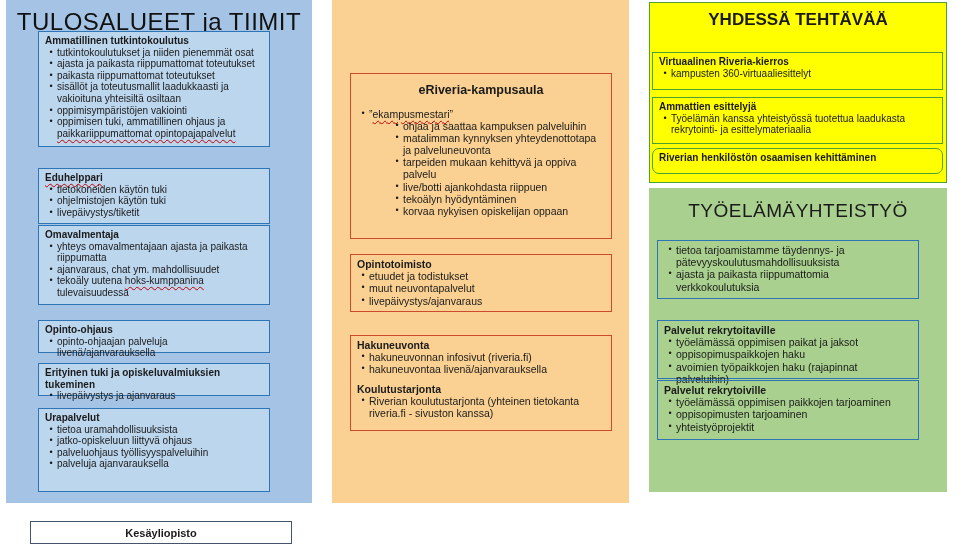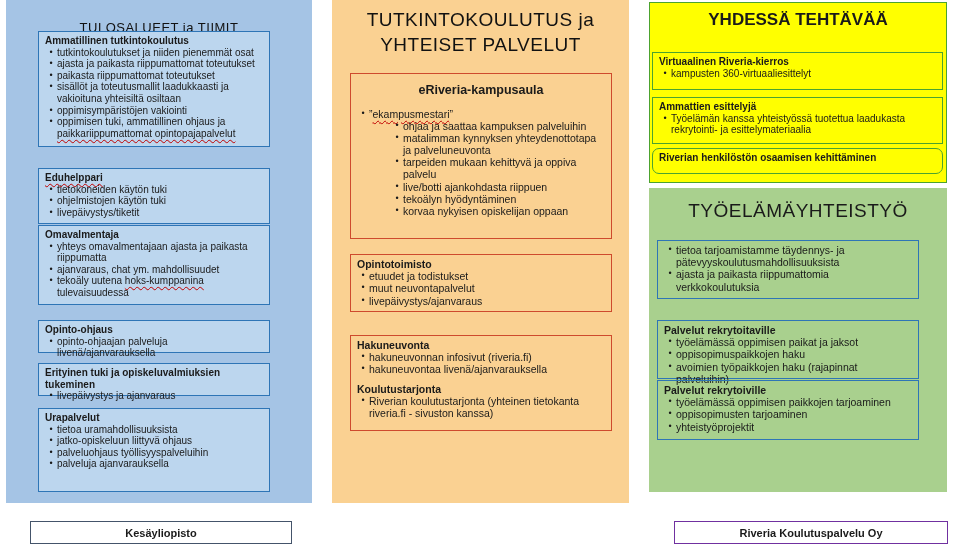--- a/index.html
+++ b/index.html
@@ -7,22 +7,22 @@
        font-family:"Liberation Sans",sans-serif;color:#1a1a1a;
        -webkit-font-smoothing:antialiased;}
   .canvas{position:absolute;inset:0;}
 
   
   .panel{position:absolute;top:0;height:503px;box-sizing:border-box;}
   .panel-left{left:6px;width:306px;background:var(--left_panel_bg);}
   .panel-mid{left:332px;width:297px;background:var(--middle_panel_bg);}
   .col-right{left:649px;width:298px;position:absolute;top:0;height:503px;}
 
-  .panel h1{margin:0;text-align:center;font-weight:400;font-size:13px;
-            letter-spacing:.5px;padding-top:20px;color:#111;}
+  .panel h1{margin:0;text-align:center;font-weight:400;font-size:24px;
+            letter-spacing:.5px;padding-top:8px;color:#111;}
   .panel-mid h1{font-size:19px;line-height:25px;padding-top:7px;}
 
   
   .box{position:absolute;box-sizing:border-box;padding:3px 6px 2px 6px;
        font-size:10px;line-height:1.16;}
   .bh{font-weight:700;}
   .brow{display:flex;}
   .bmark{flex:0 0 12px;text-align:center;font-size:9px;line-height:inherit;}
   .btext{flex:1 1 auto;}
   .sq{text-decoration-line:underline;text-decoration-style:wavy;
@@ -190,21 +190,20 @@
           </div>
           <div class="brow">
             <span class="bmark">•</span>
             <span class="btext">palveluja ajanvarauksella</span>
           </div>
         </div>
     </div>
   </section>
 
   <section class="panel panel-mid">
-    <h1><span>TUTKINTOKOULUTUS ja</span><br><span>YHTEISET PALVELUT</span></h1>
 
     <div class="box mbox mb1">
       <div class="eriv-title">eRiveria-kampusaula</div>
       <div class="brow">
         <span class="bmark">•</span>
         <span class="btext"><span>”</span><span class="sq">ekampusmestari</span><span>”</span></span>
       </div>
       <div class="sublist">
           <div class="brow">
             <span class="bmark">•</span>
@@ -354,17 +353,14 @@
               <span class="btext">yhteistyöprojektit</span>
             </div>
           </div>
       </div>
     </div>
   </div>
 
   <div class="foot foot-left">
     <span>Kesäyliopisto</span>
   </div>
-  <div class="foot foot-right">
-    <span>Riveria Koulutuspalvelu Oy</span>
-  </div>
 
 </div>
 
 </body></html>

